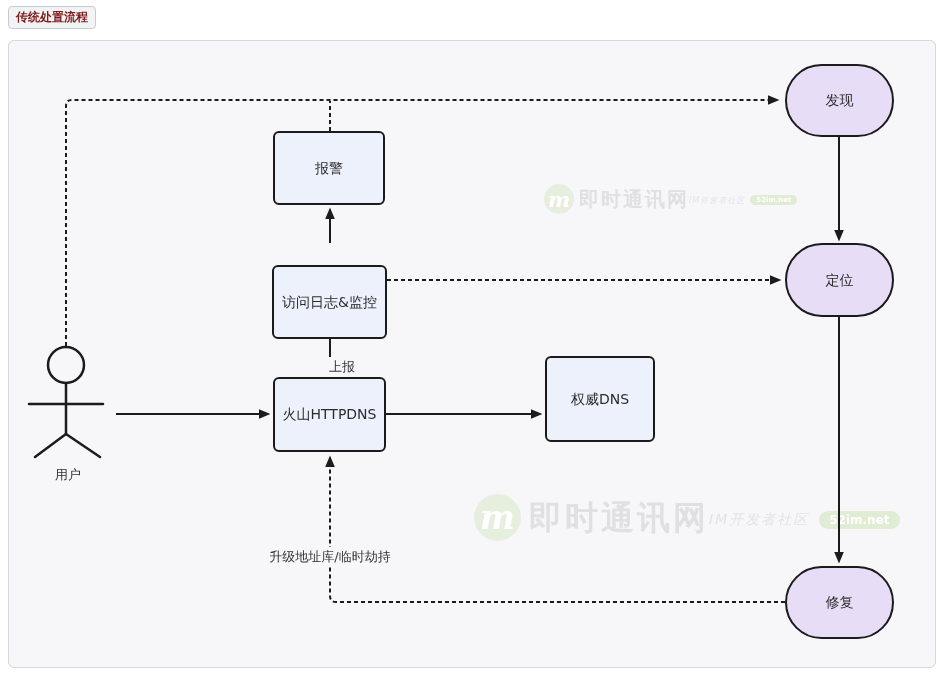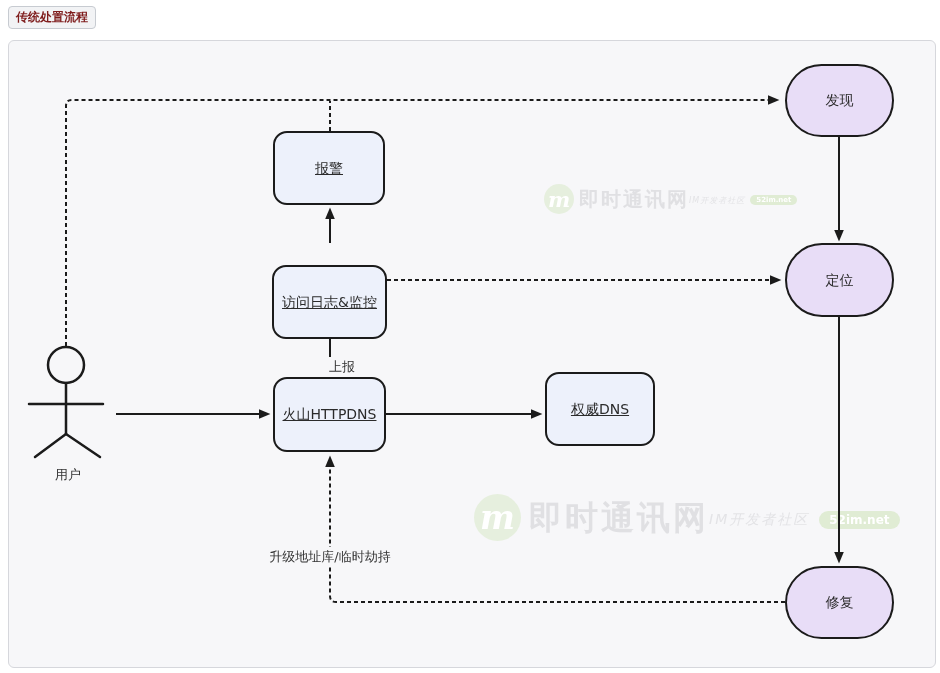--- a/index.html
+++ b/index.html
@@ -33,32 +33,31 @@
   .node {
     position: absolute;
     display: flex; align-items: center; justify-content: center;
     font-size: 14px; color: #2b2b2b;
     text-align: center; line-height: 1.2;
     white-space: nowrap;
   }
   .node-rect {
     background: #edf1fb;
     border: 2px solid #1b1b1b;
-    border-radius: 14px;
-    text-decoration: underline;
+    border-radius: 6px;
   }
   .node-stadium {
     background: #e8ddf7;
     border: 2.5px solid #1b1b1b;
     border-radius: 37px;
   }
   #n-baojing  { left: 273px; top: 131px; width: 112px; height: 74px; }
   #n-log      { left: 272px; top: 243px; width: 115px; height: 74px; margin-top: 22px; }
   #n-httpdns  { left: 273px; top: 377px; width: 113px; height: 75px; }
-  #n-dns      { left: 545px; top: 372px; width: 110px; height: 74px; }
+  #n-dns      { left: 545px; top: 356px; width: 110px; height: 86px; }
   #n-faxian   { left: 785px; top: 64px;  width: 109px; height: 73px; }
   #n-dingwei  { left: 785px; top: 243px; width: 109px; height: 74px; }
   #n-xiufu    { left: 785px; top: 566px; width: 109px; height: 73px; justify-content: center; }
 
   
   .edge-label {
     position: absolute;
     transform: translate(-50%, -50%);
     background: #f7f7f9;
     padding: 1px 4px;

